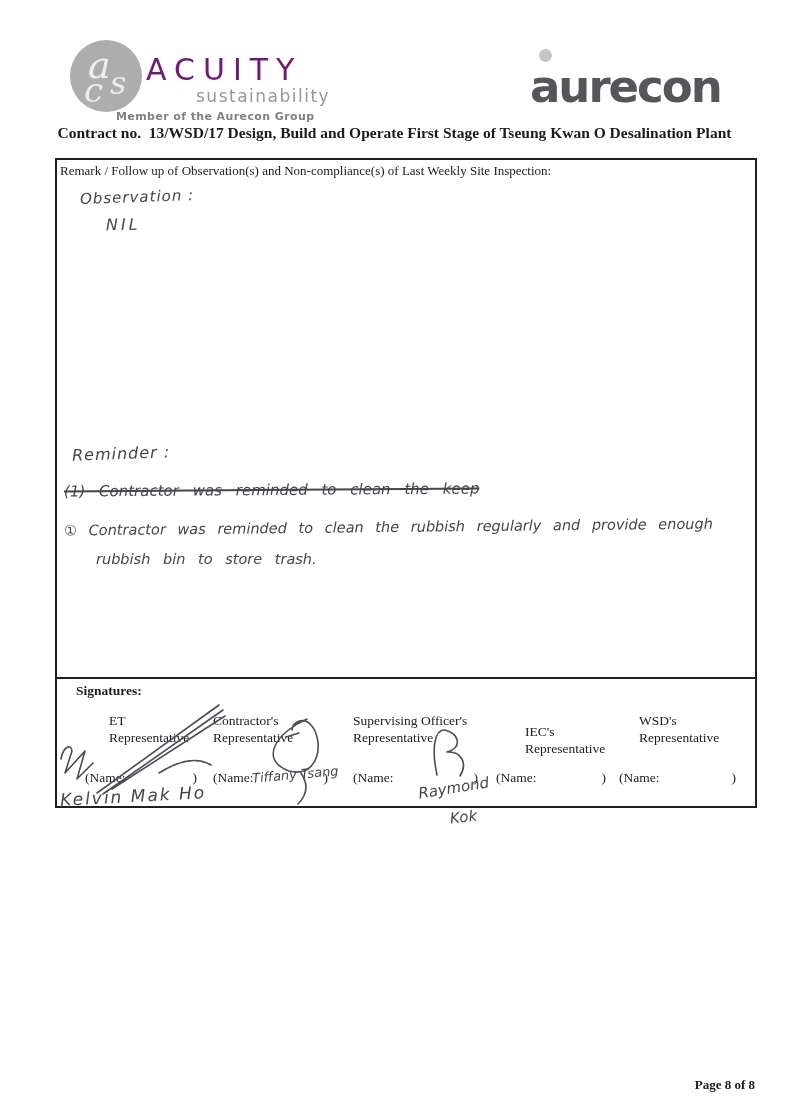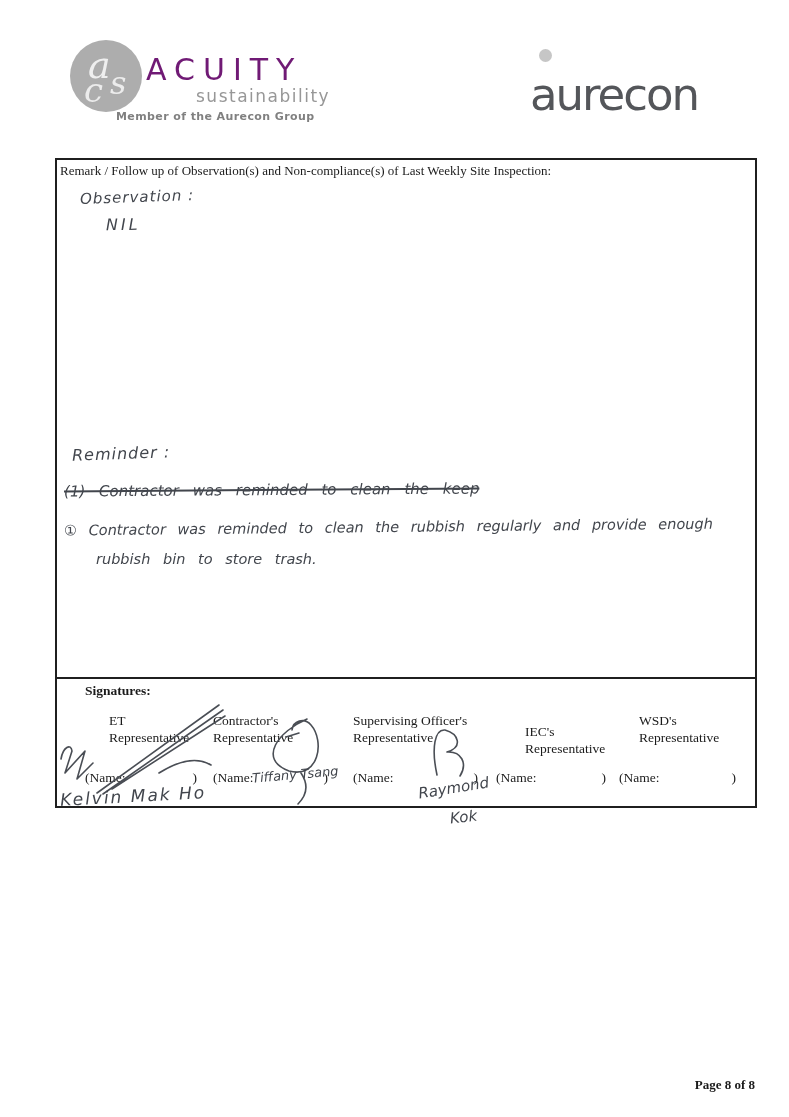--- a/index.html
+++ b/index.html
@@ -20,34 +20,34 @@
   .monogram{position:absolute;left:0;top:0;}
   .acuity-word{position:absolute;left:78px;top:14px;font-family:"DejaVu Sans",sans-serif;
     font-size:30px;font-weight:500;color:#701a75;letter-spacing:8px;}
   .acuity-tag{position:absolute;left:120px;top:48px;font-family:"DejaVu Sans",sans-serif;
     font-size:17px;color:#979797;letter-spacing:1.5px;margin-left:8px;}
   .acuity-member{position:absolute;left:48px;top:72px;font-family:"DejaVu Sans",sans-serif;
     font-size:11px;font-weight:bold;color:#808080;letter-spacing:.4px;}
   .aurecon-logo{position:absolute;left:530px;top:56px;width:215px;height:52px;}
   .aurecon-dot{position:absolute;left:9px;top:-7px;width:13px;height:13px;border-radius:50%;
     background:#c6c6c6;}
-  .aurecon-word{position:absolute;left:0;top:16px;font-family:"DejaVu Sans",sans-serif;
-    font-size:45px;font-weight:normal;color:#54565a;letter-spacing:-2px;line-height:1;}
+  .aurecon-word{position:absolute;left:0;top:8px;font-family:"DejaVu Sans",sans-serif;
+    font-size:45px;font-weight:bold;color:#54565a;letter-spacing:-2px;line-height:1;}
 
   
   .doc-title{position:absolute;left:0;top:124px;width:789px;text-align:center;
     font-weight:bold;font-size:15.5px;white-space:pre;}
 
   
   .remark-box{position:absolute;left:55px;top:158px;width:698px;height:517px;
     border:2px solid #1f1f1f;}
   .remark-label{position:absolute;left:3px;top:3px;font-size:13px;}
   .sig-box{position:absolute;left:55px;top:677px;width:698px;height:127px;
     border:2px solid #1f1f1f;}
-  .sig-label{position:absolute;left:85px;top:683px;font-size:13.5px;font-weight:bold;}
+  .sig-label{position:absolute;left:76px;top:683px;font-size:13.5px;font-weight:bold;}
 
   .role{font-size:13.5px;line-height:17px;white-space:nowrap;}
   .c0{left:85px;margin-left:24px;}  .c1{left:213px;} .c2{left:353px;} .c3{left:525px;margin-top:11px;} .c4{left:619px;margin-left:20px;}
   .role-row{top:712px;}
   .name-row{top:770px;font-size:13.5px;display:flex;justify-content:space-between;white-space:nowrap;}
   .n0{left:85px;width:112px;} .n1{left:213px;width:115px;} .n2{left:353px;width:125px;}
   .n3{left:496px;width:110px;} .n4{left:619px;width:117px;}
 
   
   .hand{position:absolute;font-family:"DejaVu Sans",sans-serif;font-style:italic;
@@ -85,20 +85,21 @@
     <div class="acuity-word">ACUITY</div>
     <div class="acuity-tag">sustainability</div>
     <div class="acuity-member">Member of the Aurecon Group</div>
   </div>
 
   <div class="aurecon-logo">
     <span class="aurecon-dot"></span>
     <span class="aurecon-word">aurecon</span>
   </div>
 
+  <div class="doc-title">Contract no.  13/WSD/17 Design, Build and Operate First Stage of Tseung Kwan O Desalination Plant</div>
 
   <section class="remark-box">
     <div class="remark-label">Remark / Follow up of Observation(s) and Non-compliance(s) of Last Weekly Site Inspection:</div>
   </section>
 
   <div class="hand obs-label">Observation :</div>
   <div class="hand obs-value">NIL</div>
   <div class="hand reminder-label">Reminder :</div>
   <div class="hand struck-line"><span class="strike">(1) Contractor was reminded to clean the keep</span></div>
   <div class="hand note-line1"><span>①</span> <span>Contractor was reminded to clean the rubbish regularly and provide enough</span></div>

